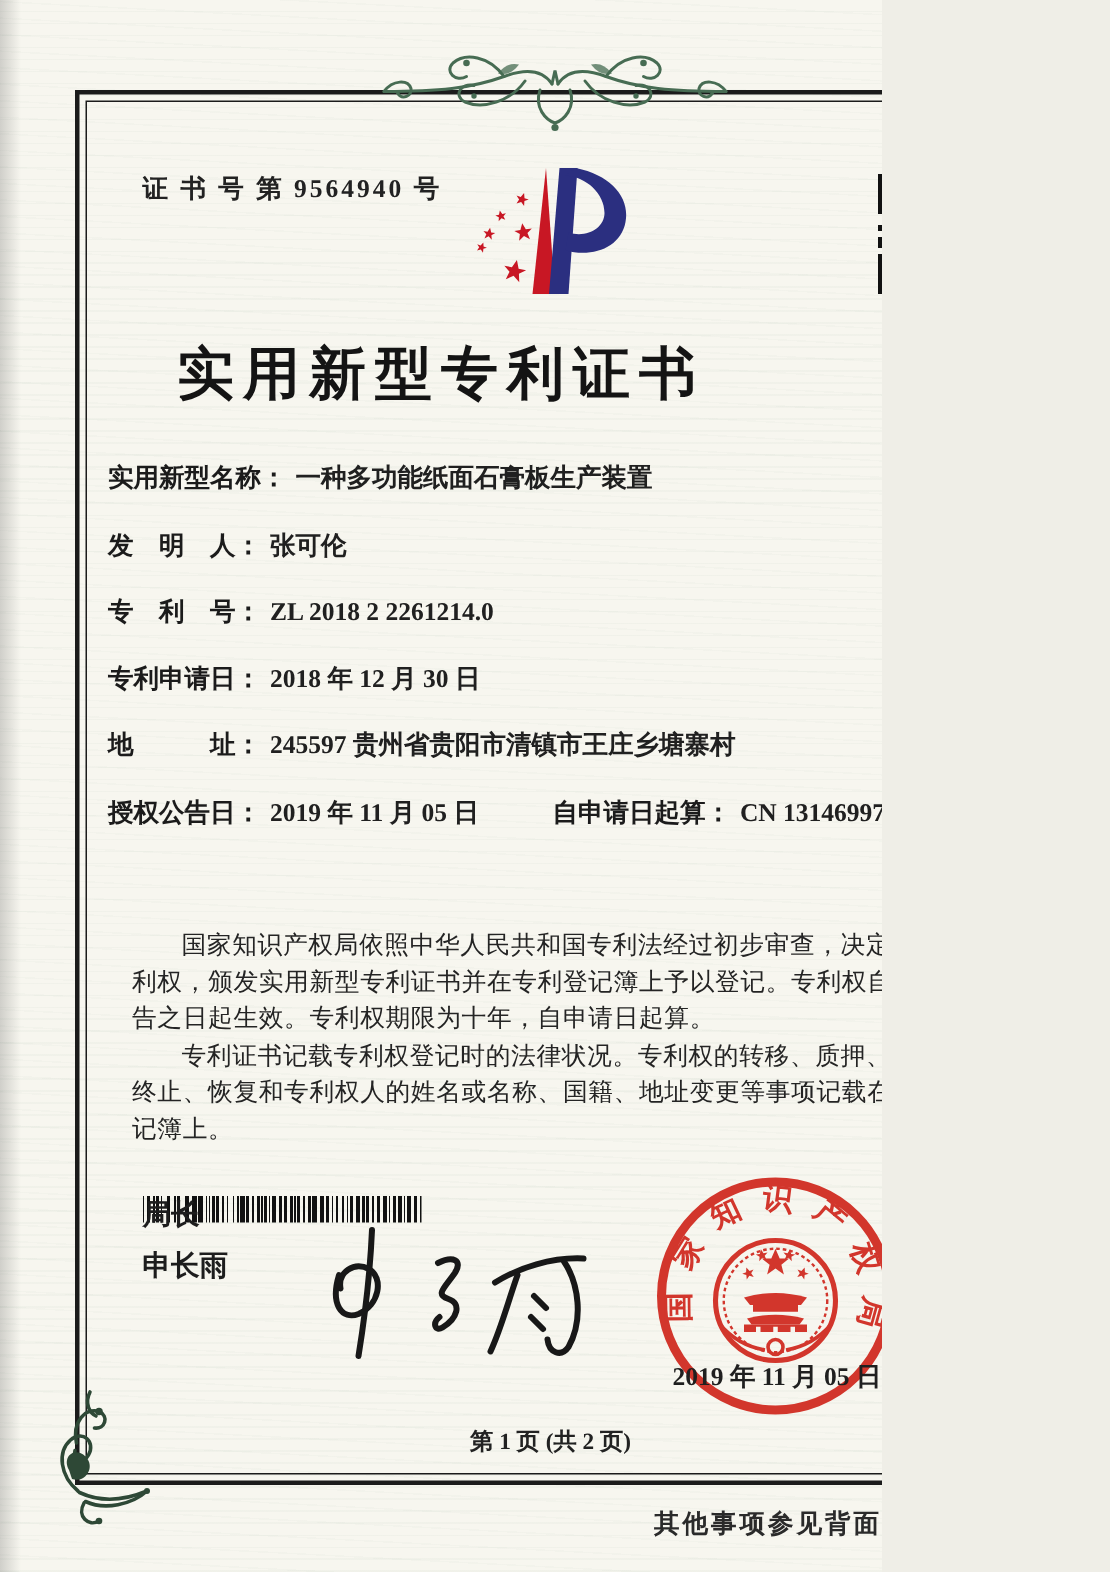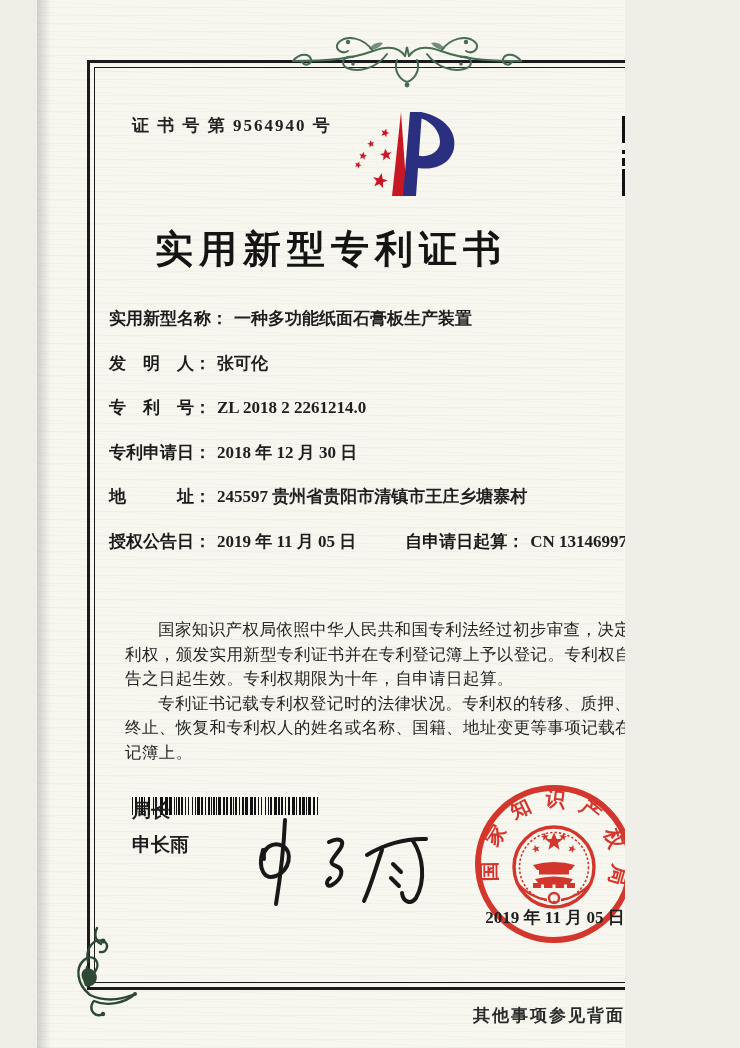--- a/index.html
+++ b/index.html
@@ -2,21 +2,20 @@
 <html><head>
 <meta charset="utf-8">
 <style>
   html,body{margin:0;padding:0;}
   body{width:740px;height:1048px;background:#efeee7;font-family:"Liberation Serif","DejaVu Serif",serif;color:#1c1c1c;}
   .page{position:relative;width:588px;height:1048px;overflow:hidden;
     background:#f7f6ef;
     background-image:
       repeating-linear-gradient(0deg, rgba(130,162,140,.055) 0 1px, transparent 1px 8px),
       repeating-linear-gradient(3deg, rgba(130,162,140,.04) 0 1px, transparent 1px 11px);
-    margin-left: 37px;
   }
   .page::after{content:"";position:absolute;left:0;top:0;width:14px;height:100%;background:linear-gradient(90deg,rgba(90,90,90,.25),rgba(90,90,90,0));pointer-events:none;}
   .border-outer{position:absolute;left:50px;top:60px;width:634px;height:924px;border:3px solid #1b1b1b;}
   .border-inner{position:absolute;left:4px;top:4px;right:4px;bottom:4px;border:1px solid #1b1b1b;}
   .abs{position:absolute;}
   .cert-no{left:95px;top:114px;font-size:17px;letter-spacing:2px;font-weight:600;color:#222;}
   .title{left:0;top:224px;width:100%;text-align:center;font-size:38px;font-weight:700;letter-spacing:6px;color:#141414;}
   .fields{left:72px;top:310px;width:570px;display:flex;flex-direction:column;gap:26.5px;font-size:17px;font-weight:600;color:#202020;}
   .field-row{white-space:nowrap;line-height:18px;}
   .f-label{color:#1b1b1b;}
@@ -361,16 +360,17 @@
         <rect x="95" y="105.5" width="3" height="3.5" fill="#f7f6ef"></rect>
       </g>
       <path d="M48,104 Q60,118 78,121" fill="none" stroke="#d0281e" stroke-width="2.4"></path>
       <path d="M122,104 Q110,118 92,121" fill="none" stroke="#d0281e" stroke-width="2.4"></path>
       <circle cx="85" cy="119" r="5" fill="none" stroke="#d0281e" stroke-width="2.4"></circle>
     </g>
   </svg>
 
   <div class="abs seal-date">2019 年 11 月 05 日</div>
 
+  <div class="abs page-info">第 1 页 (共 2 页)</div>
 
   <div class="abs back-note">其他事项参见背面</div>
 
 </div>
 
 </body></html>

